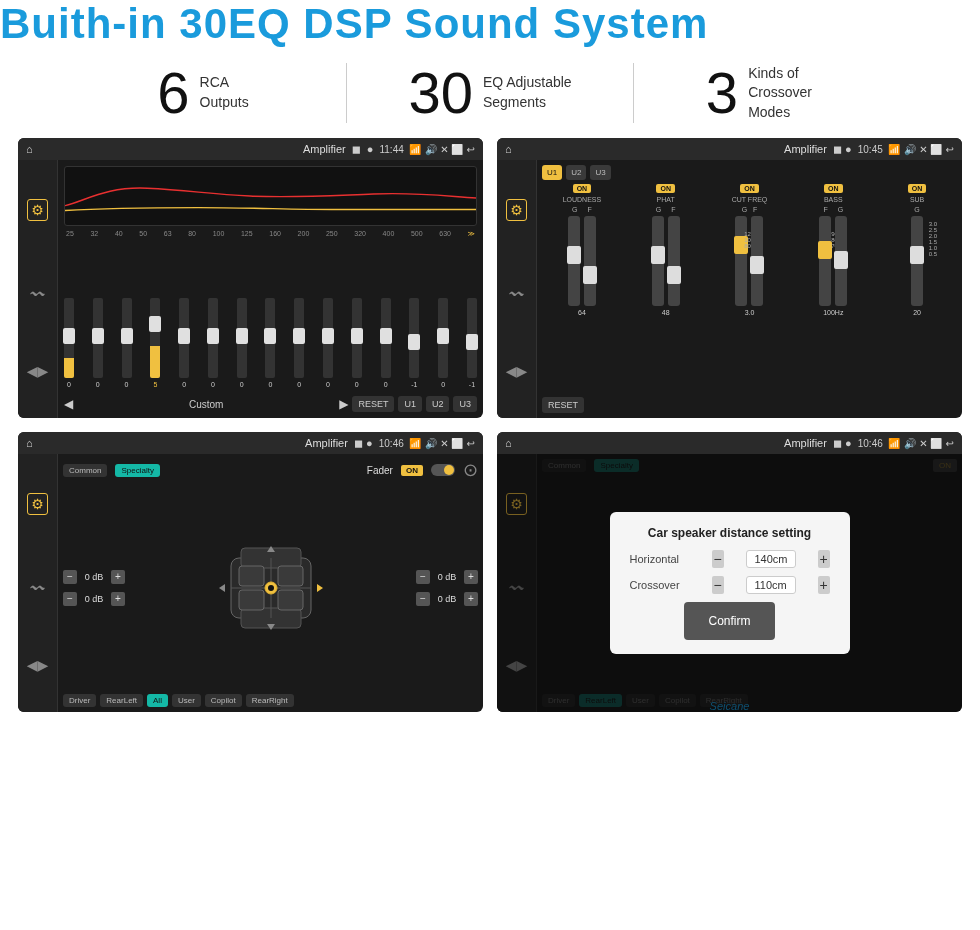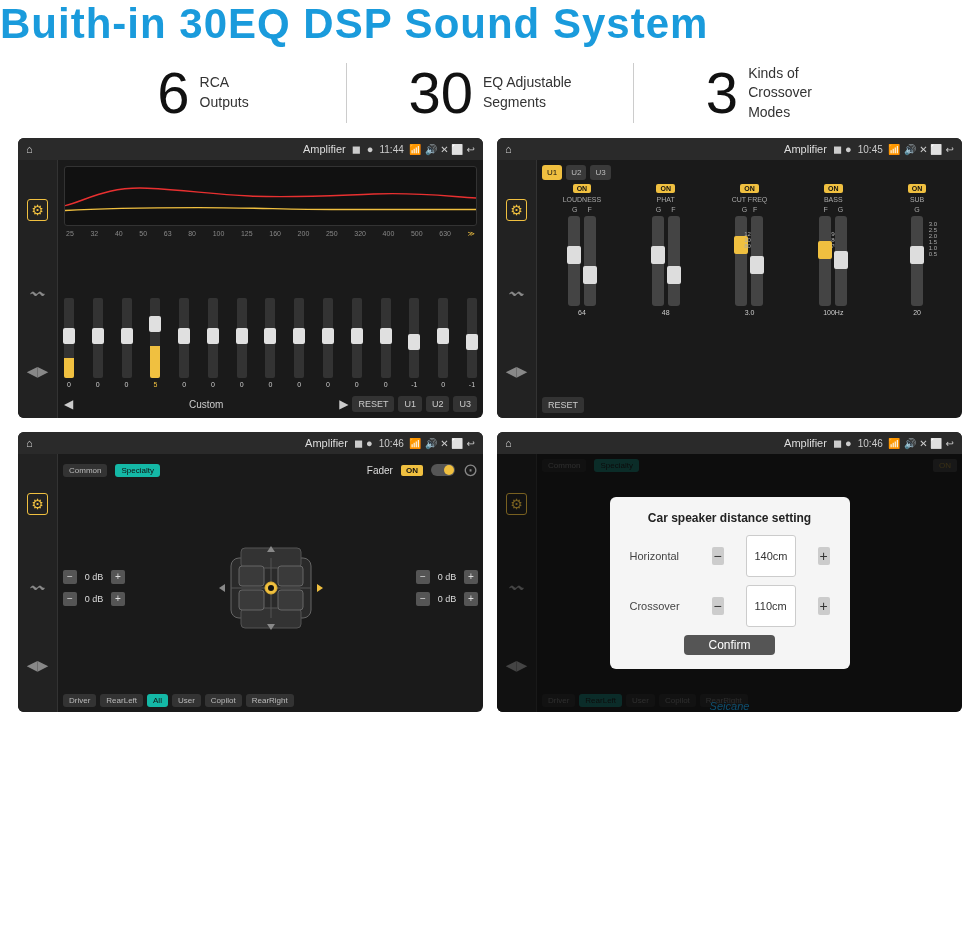--- a/index.html
+++ b/index.html
@@ -427,21 +427,21 @@
       cursor: pointer;
       display: flex;
       align-items: center;
       justify-content: center;
       color: #333;
     }
     .dialog-val {
       background: #fff;
       border: 1px solid #ccc;
       border-radius: 3px;
-      padding: 14px 8px;
+      padding: 2px 8px;
       font-size: 11px;
       color: #333;
       min-width: 50px;
       text-align: center;
     }
     .dialog-plus {
       background: #ccc;
       border: none;
       border-radius: 2px;
       width: 18px;
@@ -451,21 +451,21 @@
       display: flex;
       align-items: center;
       justify-content: center;
       color: #333;
     }
     .dialog-confirm {
       background: #555;
       color: #fff;
       border: none;
       border-radius: 4px;
-      padding: 3px 24px;
+      padding: 12px 24px;
       font-size: 12px;
       cursor: pointer;
       display: block;
       margin: 8px auto 0;
     }
 
     
     .watermark {
       position: absolute;
       bottom: 0;

